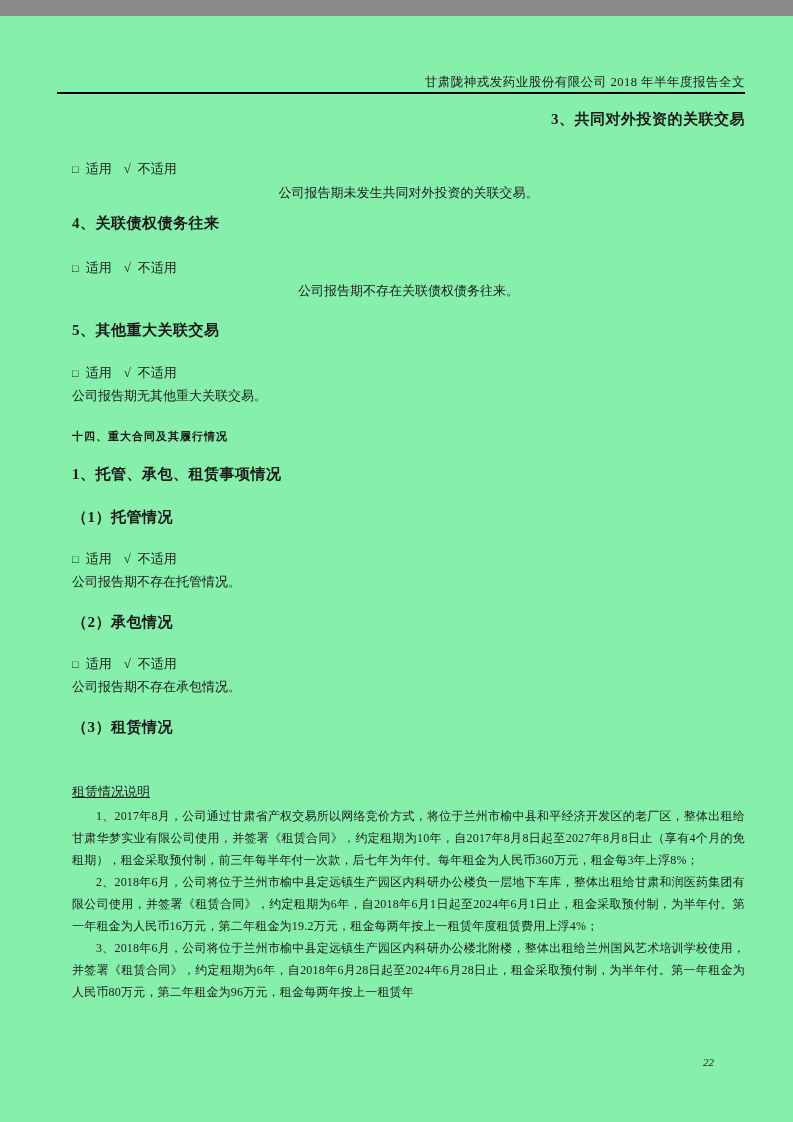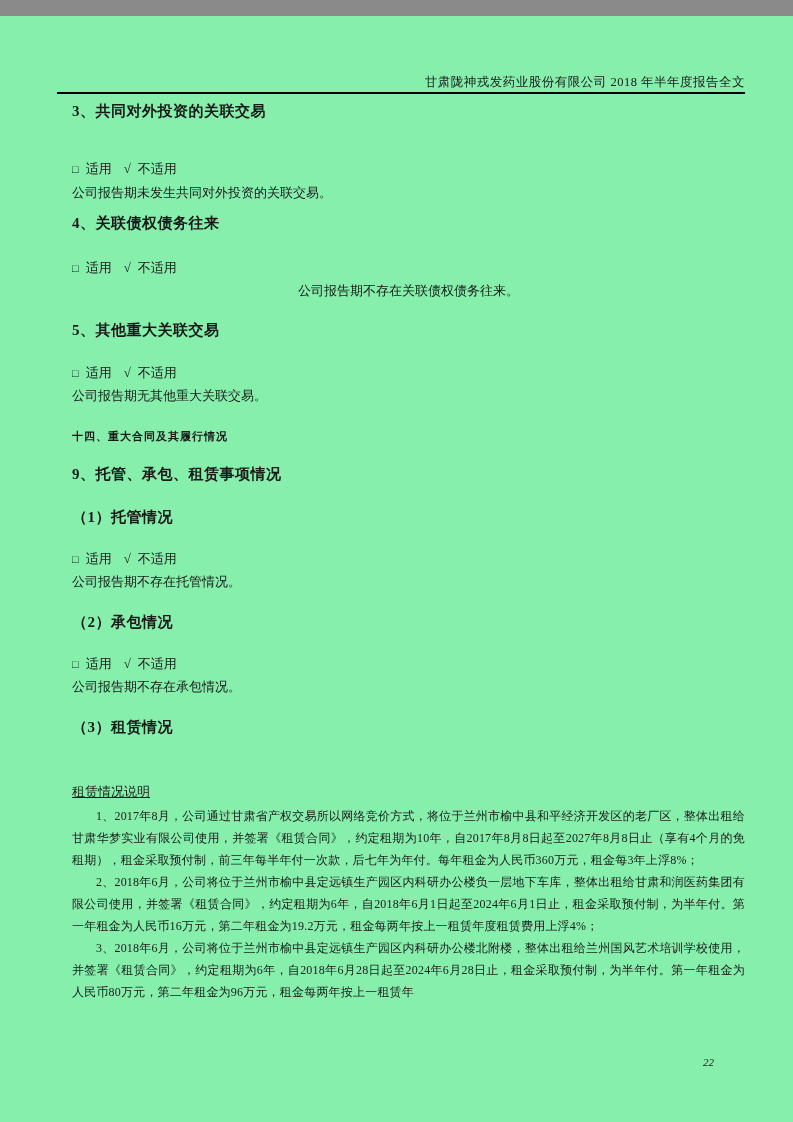--- a/index.html
+++ b/index.html
@@ -44,23 +44,23 @@
     letter-spacing: 1px;
   }
   .line {
     font-size: 13px;
     line-height: 20px;
   }
   .appl .mark { display: inline-block; margin-right: 7px; }
   .appl .mark.box { font-size: 11px; }
   .appl .lbl { margin-right: 12px; }
 
-  .pos-s3-title  { top: 86px; }
+  .pos-s3-title  { top: 94px; text-align: right; }
   .pos-s3-appl   { top: 143px; }
-  .pos-s3-note   { top: 167px; }
+  .pos-s3-note   { top: 167px; text-align: center; }
   .pos-s4-title  { top: 198px; }
   .pos-s4-appl   { top: 242px; }
   .pos-s4-note   { top: 265px; text-align: center; }
   .pos-s5-title  { top: 305px; }
   .pos-s5-appl   { top: 347px; }
   .pos-s5-note   { top: 370px; }
   .pos-chapter   { top: 409px; }
   .pos-sub1      { top: 449px; }
   .pos-c1-title  { top: 492px; }
   .pos-c1-appl   { top: 533px; }
@@ -112,21 +112,21 @@
   <div class="abs line pos-s4-note">公司报告期不存在关联债权债务往来。</div>
 
   <div class="abs section-title pos-s5-title">5、其他重大关联交易</div>
   <div class="abs line appl pos-s5-appl">
     <span class="mark box">□</span><span class="lbl">适用</span><span class="mark">√</span><span class="lbl">不适用</span>
   </div>
   <div class="abs line pos-s5-note">公司报告期无其他重大关联交易。</div>
 
   <div class="abs chapter-title pos-chapter">十四、重大合同及其履行情况</div>
 
-  <div class="abs section-title pos-sub1">9、托管、承包、租赁事项情况</div>
+  <div class="abs section-title pos-sub1">1、托管、承包、租赁事项情况</div>
 
   <div class="abs section-title pos-c1-title">（1）托管情况</div>
   <div class="abs line appl pos-c1-appl">
     <span class="mark box">□</span><span class="lbl">适用</span><span class="mark">√</span><span class="lbl">不适用</span>
   </div>
   <div class="abs line pos-c1-note">公司报告期不存在托管情况。</div>
 
   <div class="abs section-title pos-c2-title">（2）承包情况</div>
   <div class="abs line appl pos-c2-appl">
     <span class="mark box">□</span><span class="lbl">适用</span><span class="mark">√</span><span class="lbl">不适用</span>

